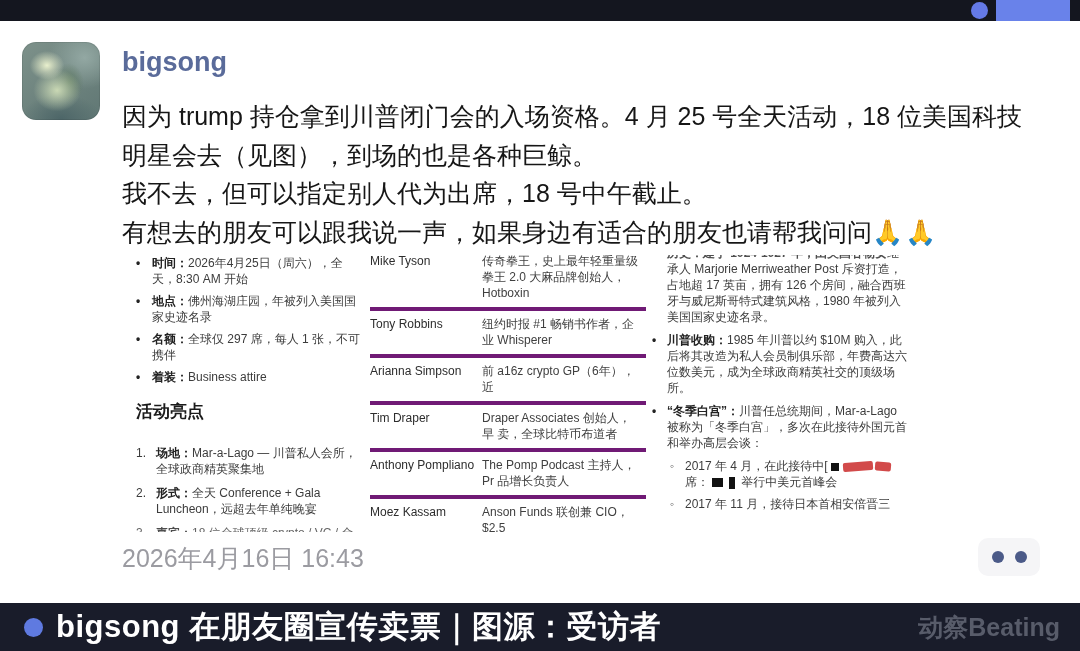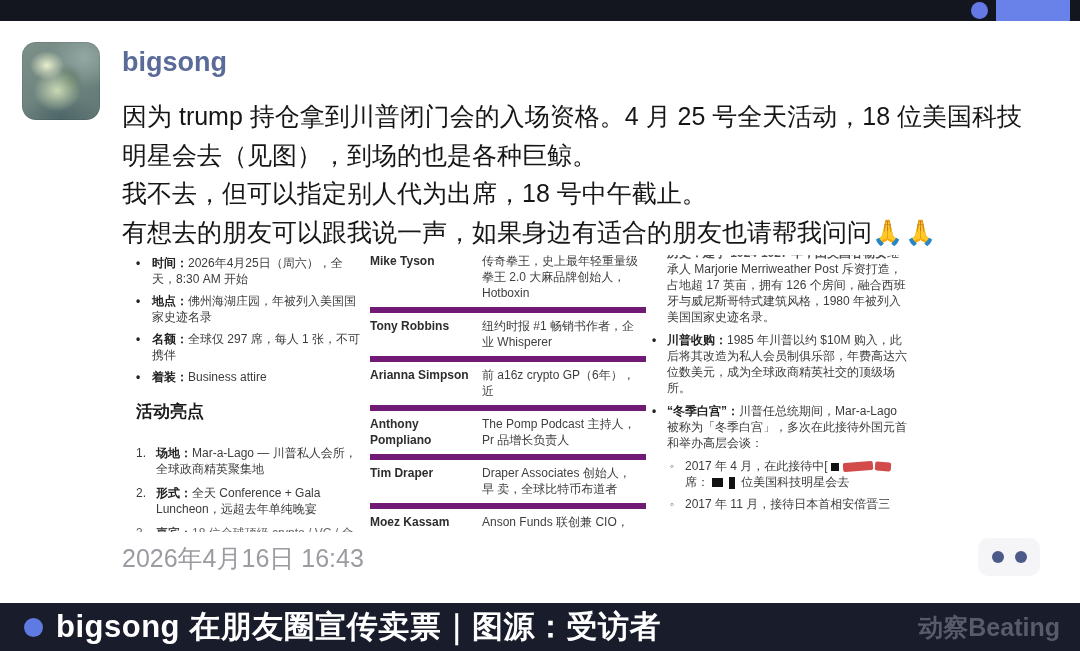--- a/index.html
+++ b/index.html
@@ -34,23 +34,23 @@
   .fcol1 { width:240px; padding-left:14px; flex:none; }
   .fcol2 { width:276px; margin-left:8px; margin-top:-7px; flex:none; }
   .fcol3 { width:258px; margin-left:6px; margin-top:-10px; flex:none; }
 
   .b-item { display:flex; margin-bottom:6px; }
   .b-dot { width:16px; flex:none; font-weight:700; color:#222; }
   .fheading { font-size:17px; font-weight:700; color:#1b1b1b; margin:16px 0 22px; line-height:22px; }
   .n-item { display:flex; margin-bottom:8px; }
   .n-num { width:20px; flex:none; text-align:left; color:#3c3c3c; }
 
-  .grow { display:flex; border-top:6px solid #701a75; padding:5px 0 6px; }
+  .grow { display:flex; border-top:4px solid #701a75; padding:5px 0 6px; }
   .grow:first-child { border-top:none; }
-  .gname { width:112px; flex:none; font-weight:700; color:#2d2d2d; }
+  .gname { width:112px; flex:none; font-weight:400; color:#2d2d2d; }
   .gdesc { width:158px; flex:none; overflow:hidden; white-space:normal; color:#3f3f3f; }
 
   .r-item { display:flex; margin-bottom:7px; }
   .r-dot { width:15px; flex:none; font-weight:700; color:#222; }
   .r-sub { display:flex; margin:0 0 6px 18px; }
   .r-subdot { width:15px; flex:none; color:#555; }
   .cut-line { opacity:.8; }
   .redact-black { display:inline-block; width:8px; height:8px; background:#121212; margin:0 3px; vertical-align:middle; }
   .redact-black.tall { width:6px; height:12px; }
   .redact-black.wide { width:11px; height:9px; }
@@ -133,26 +133,26 @@
       </div>
       <div class="grow">
         <span class="gname">Tony Robbins</span>
         <span class="gdesc">纽约时报 #1 畅销书作者，企业 Whisperer</span>
       </div>
       <div class="grow">
         <span class="gname">Arianna Simpson</span>
         <span class="gdesc">前 a16z crypto GP（6年），近</span>
       </div>
       <div class="grow">
+        <span class="gname">Tim Draper</span>
+        <span class="gdesc">Draper Associates 创始人，早 卖，全球比特币布道者</span>
+      </div>
+      <div class="grow">
         <span class="gname">Anthony Pompliano</span>
         <span class="gdesc">The Pomp Podcast 主持人，Pr 品增长负责人</span>
-      </div>
-      <div class="grow">
-        <span class="gname">Tim Draper</span>
-        <span class="gdesc">Draper Associates 创始人，早 卖，全球比特币布道者</span>
       </div>
       <div class="grow">
         <span class="gname">Moez Kassam</span>
         <span class="gdesc">Anson Funds 联创兼 CIO，$2.5</span>
       </div>
       <div class="grow">
         
         
       </div>
 
@@ -169,21 +169,21 @@
       </div>
       <div class="r-item">
         <span class="r-dot">•</span>
         <span><span class="lbl">“冬季白宫”：</span><span>川普任总统期间，Mar-a-Lago 被称为「冬季白宫」，多次在此接待外国元首和举办高层会谈：</span></span>
       </div>
       <div class="r-sub">
         <span class="r-subdot">◦</span>
         <span>
           <span>2017 年 4 月，在此接待中[</span><span class="redact-black"></span><span class="redact-red a"></span><span class="redact-red b"></span><br>
           <span>席：</span><span class="redact-black wide"></span><span class="redact-black tall"></span>
-          <span>位美国科技明星会去</span>
+          <span>举行中美元首峰会</span>
         </span>
       </div>
       <div class="r-sub">
         <span class="r-subdot">◦</span>
         <span>2017 年 11 月，接待日本首相安倍晋三</span>
       </div>
     </div>
   </div>
 
   <div class="timestamp">2026年4月16日 16:43</div>

